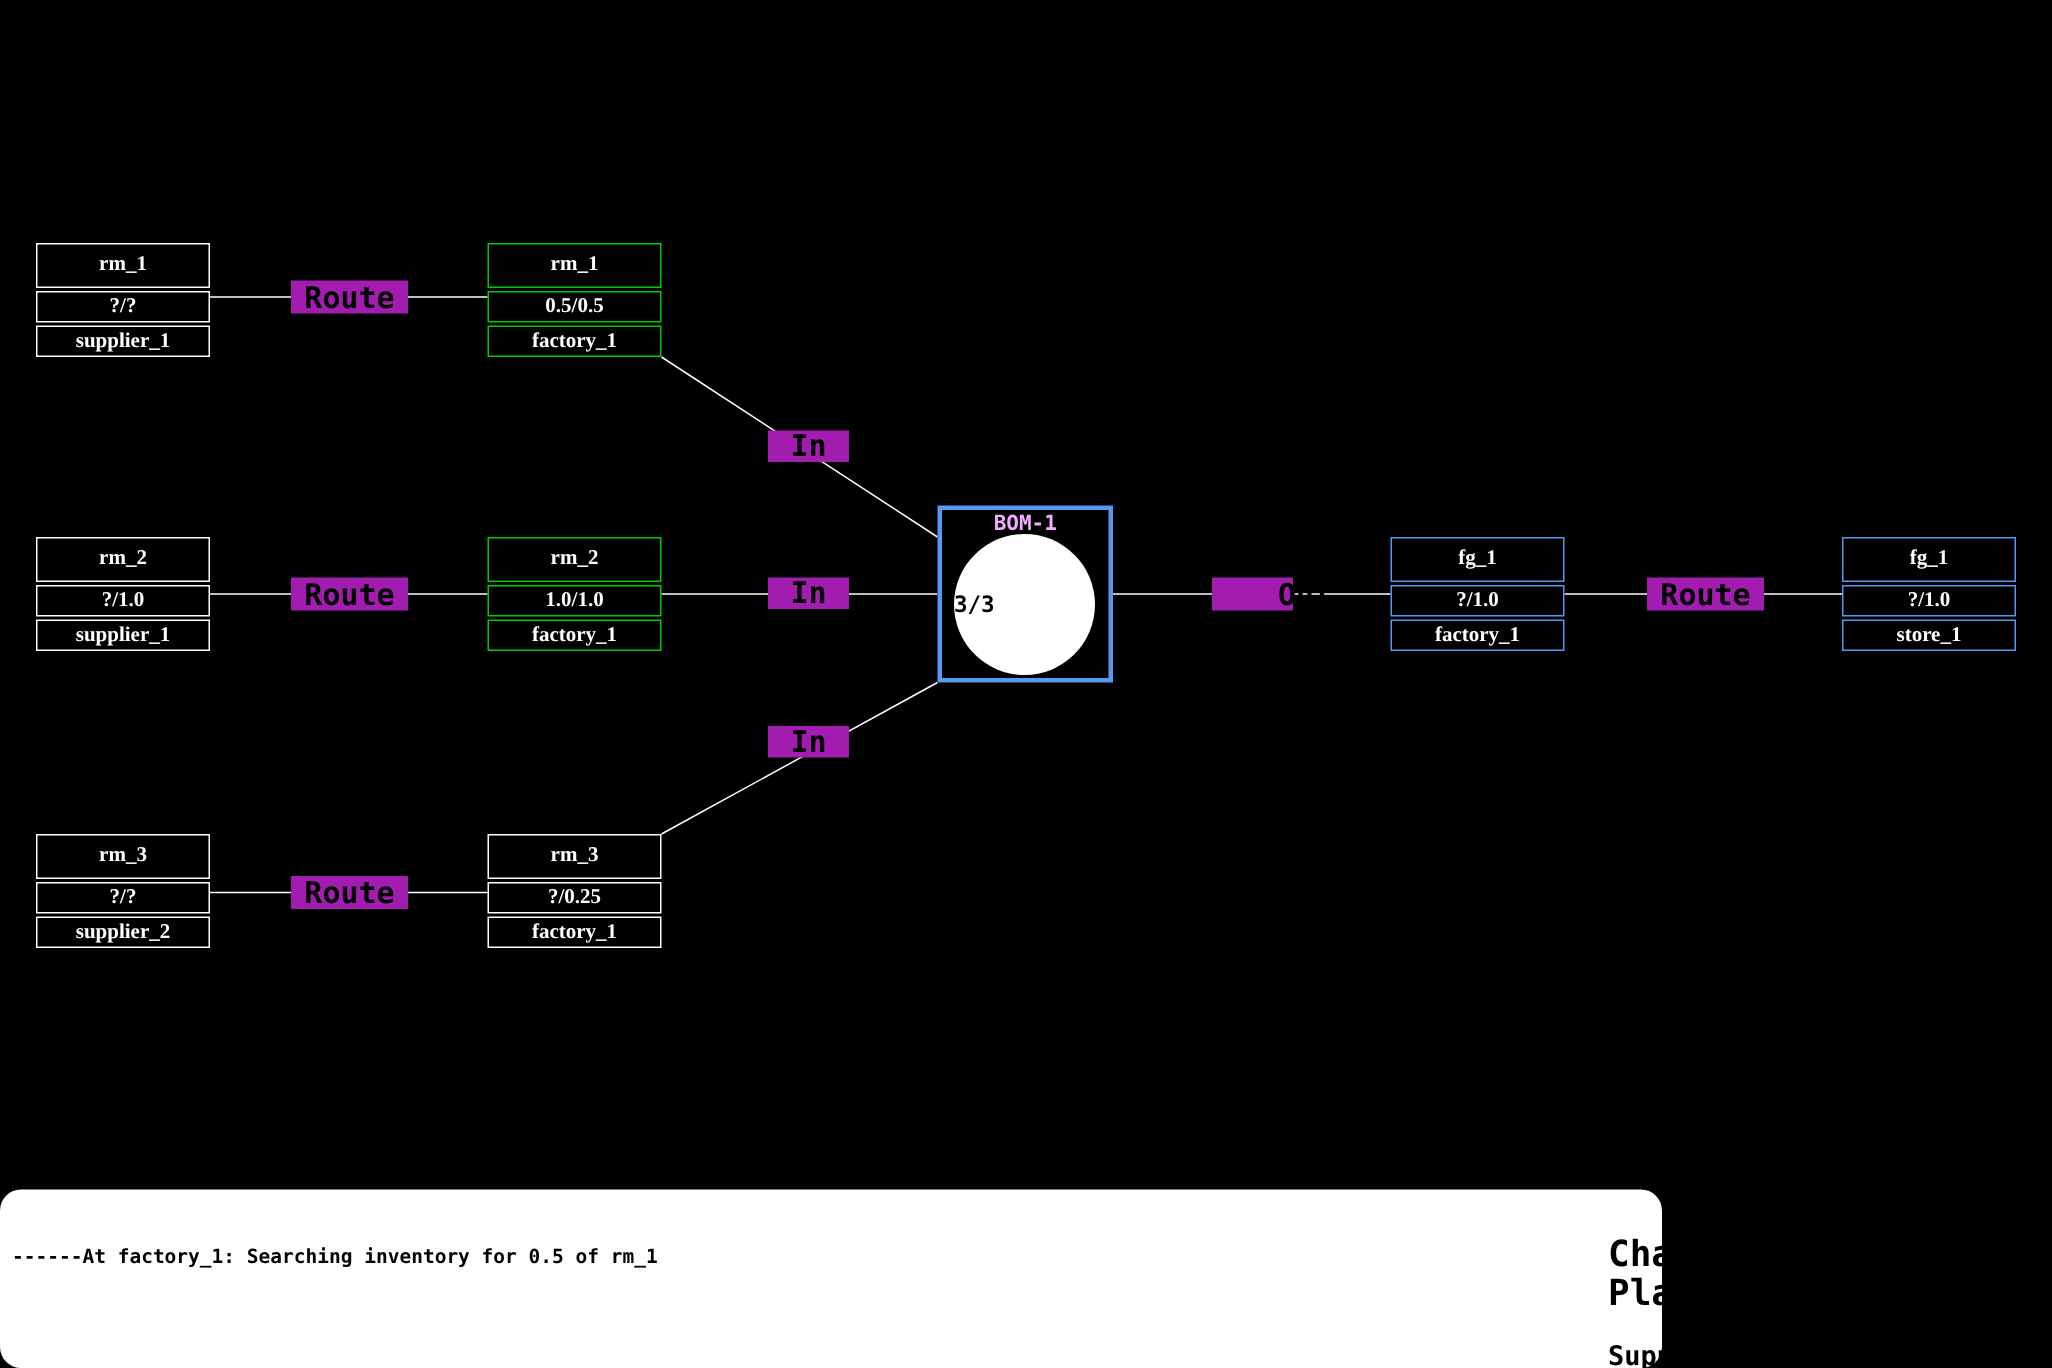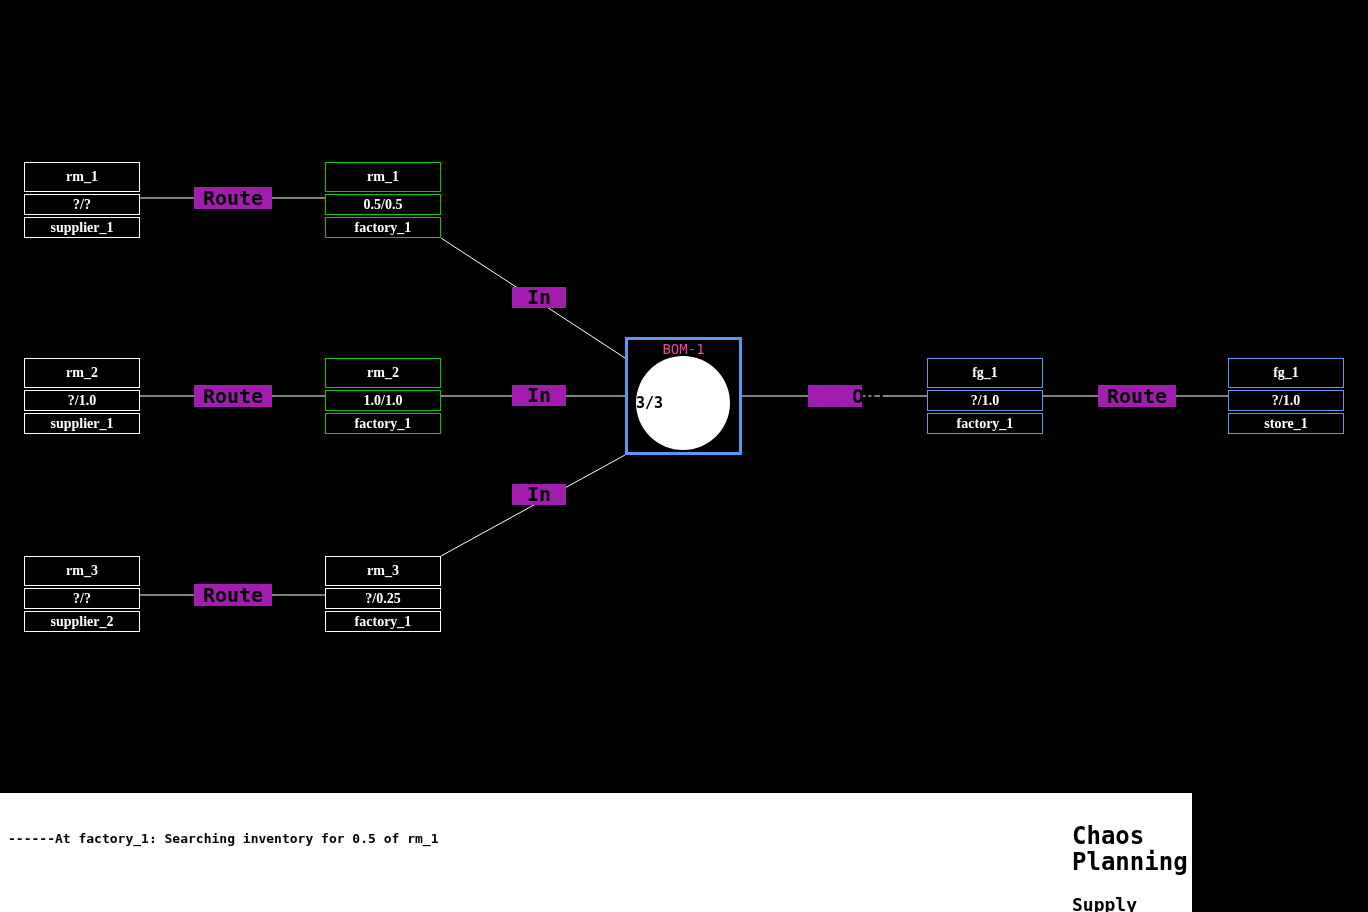--- a/index.html
+++ b/index.html
@@ -33,41 +33,41 @@
   .node .cell-qty,.node .cell-loc{height:21px;line-height:19px;margin-top:2px;}
   .c-white{--c:var(--node-white);}
   .c-green{--c:var(--node-green);}
   .c-blue{--c:var(--node-blue);}
   
   .bom{
     position:absolute;left:625px;top:337px;width:117px;height:118px;
     border:3px solid var(--node-blue);background:var(--canvas-bg);
   }
   .bom-label{
-    color:#ec4899;font-weight:normal;font-size:14px;text-align:center;
+    color:#f0abfc;font-weight:bold;font-size:14px;text-align:center;
     line-height:17px;margin-top:1px;
   }
   .bom-circle{
     position:absolute;left:8px;top:16px;width:94px;height:94px;
     background:#fff;border-radius:50%;
     color:#000;font-weight:bold;font-size:15px;
     text-align:left;line-height:94px;
   }
   
   .elabel{
     position:absolute;background:#a21caf;color:#000;
     font-weight:bold;font-size:20px;text-align:center;
   }
   .elabel-route{width:78px;height:22px;line-height:22px;}
   .elabel-in{width:54px;height:21px;line-height:21px;}
   .elabel-out{width:54px;height:22px;line-height:22px;padding-left:44px;}
   
   .footer{
-    position:absolute;left:0;top:793px;width:1192px;height:119px;
-    background:var(--footer-bg);color:#000;
+    position:absolute;left:0;top:793px;width:1108px;height:119px;
+    background:var(--footer-bg);color:#000;border-radius:14px;
   }
   .log{
     position:absolute;left:8px;top:6px;
     font-weight:bold;font-size:13px;line-height:16px;white-space:pre;
   }
   .brand{position:absolute;left:1072px;top:30px;}
   .brand-title{font-weight:bold;font-size:24px;line-height:26px;}
   .brand-subtitle{font-weight:bold;font-size:18px;line-height:20px;margin-top:20px;}
 </style>
 </head>

